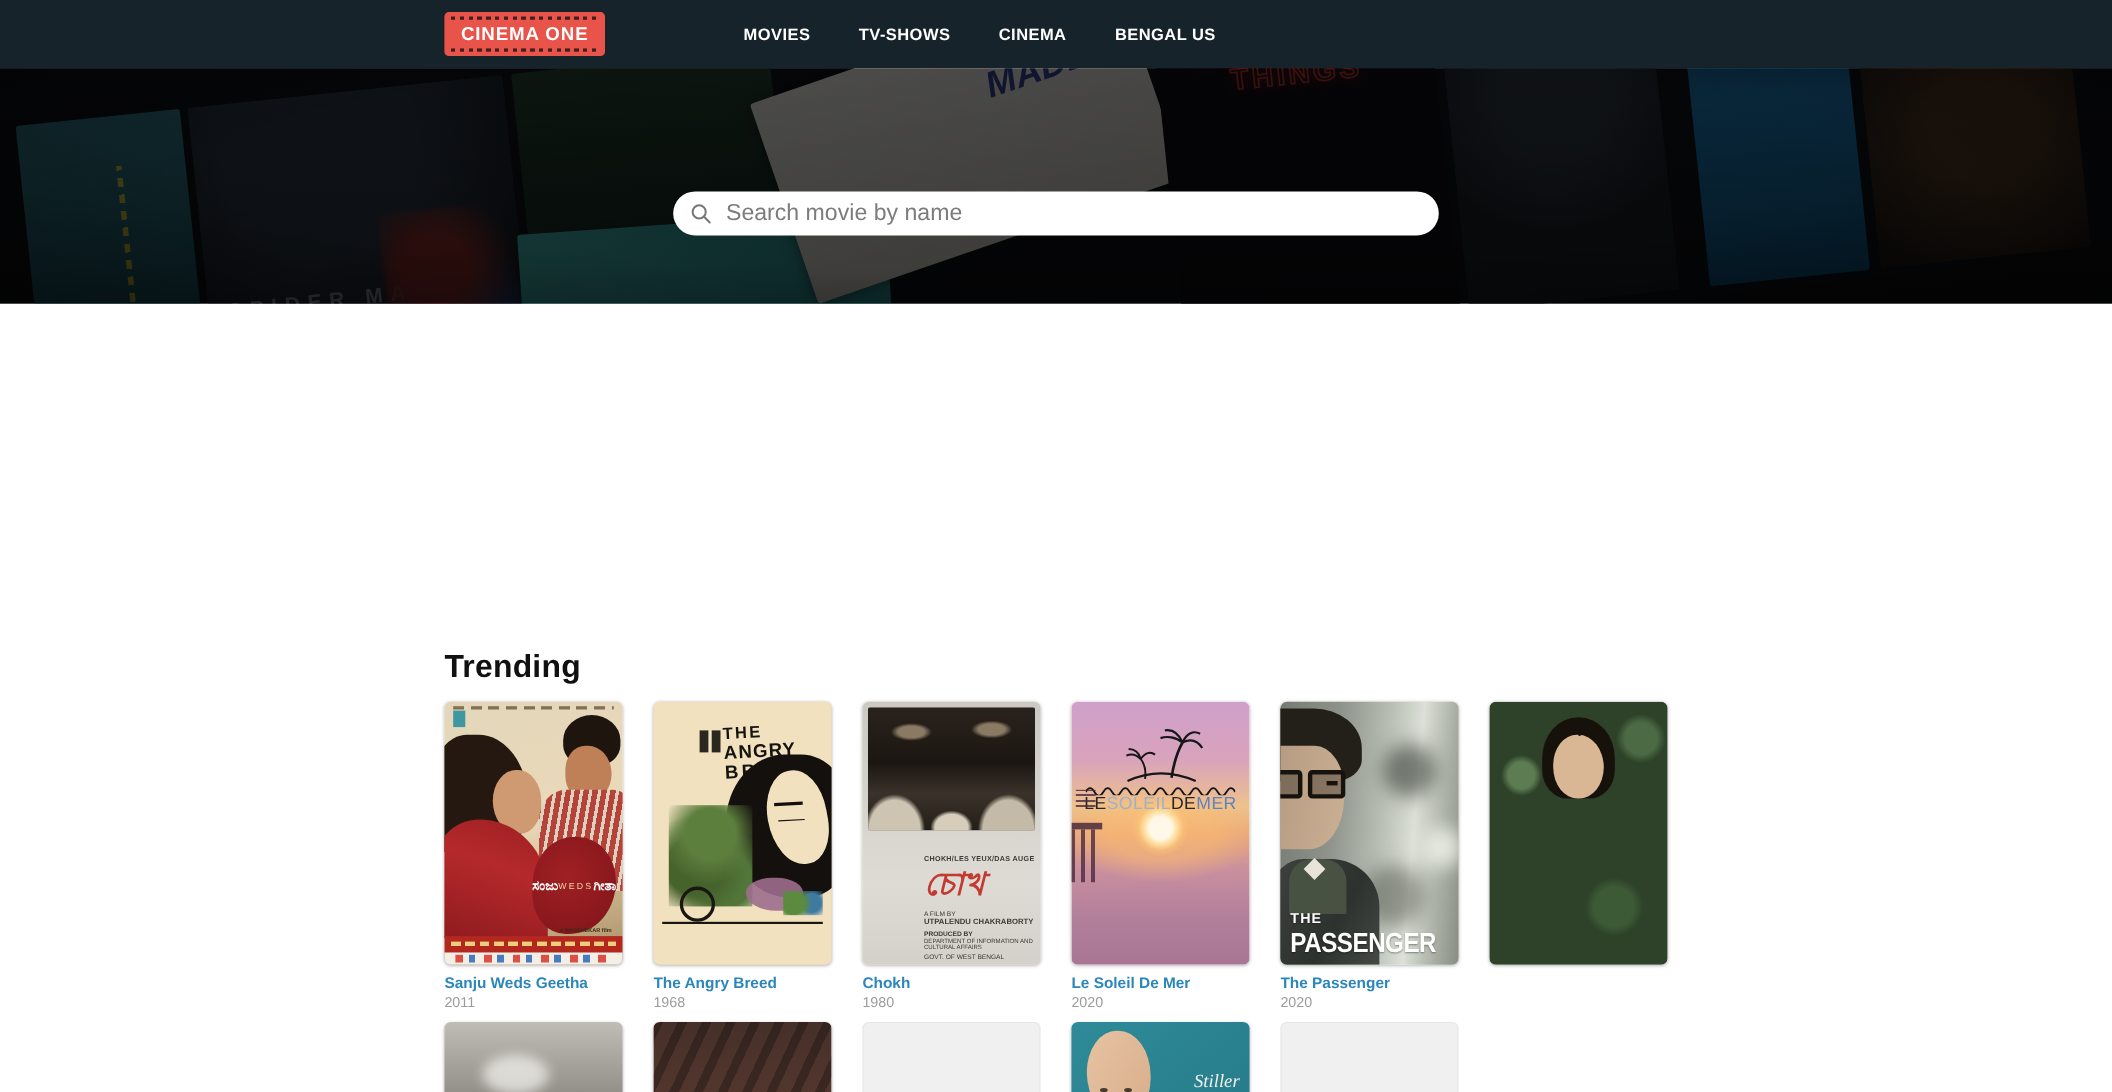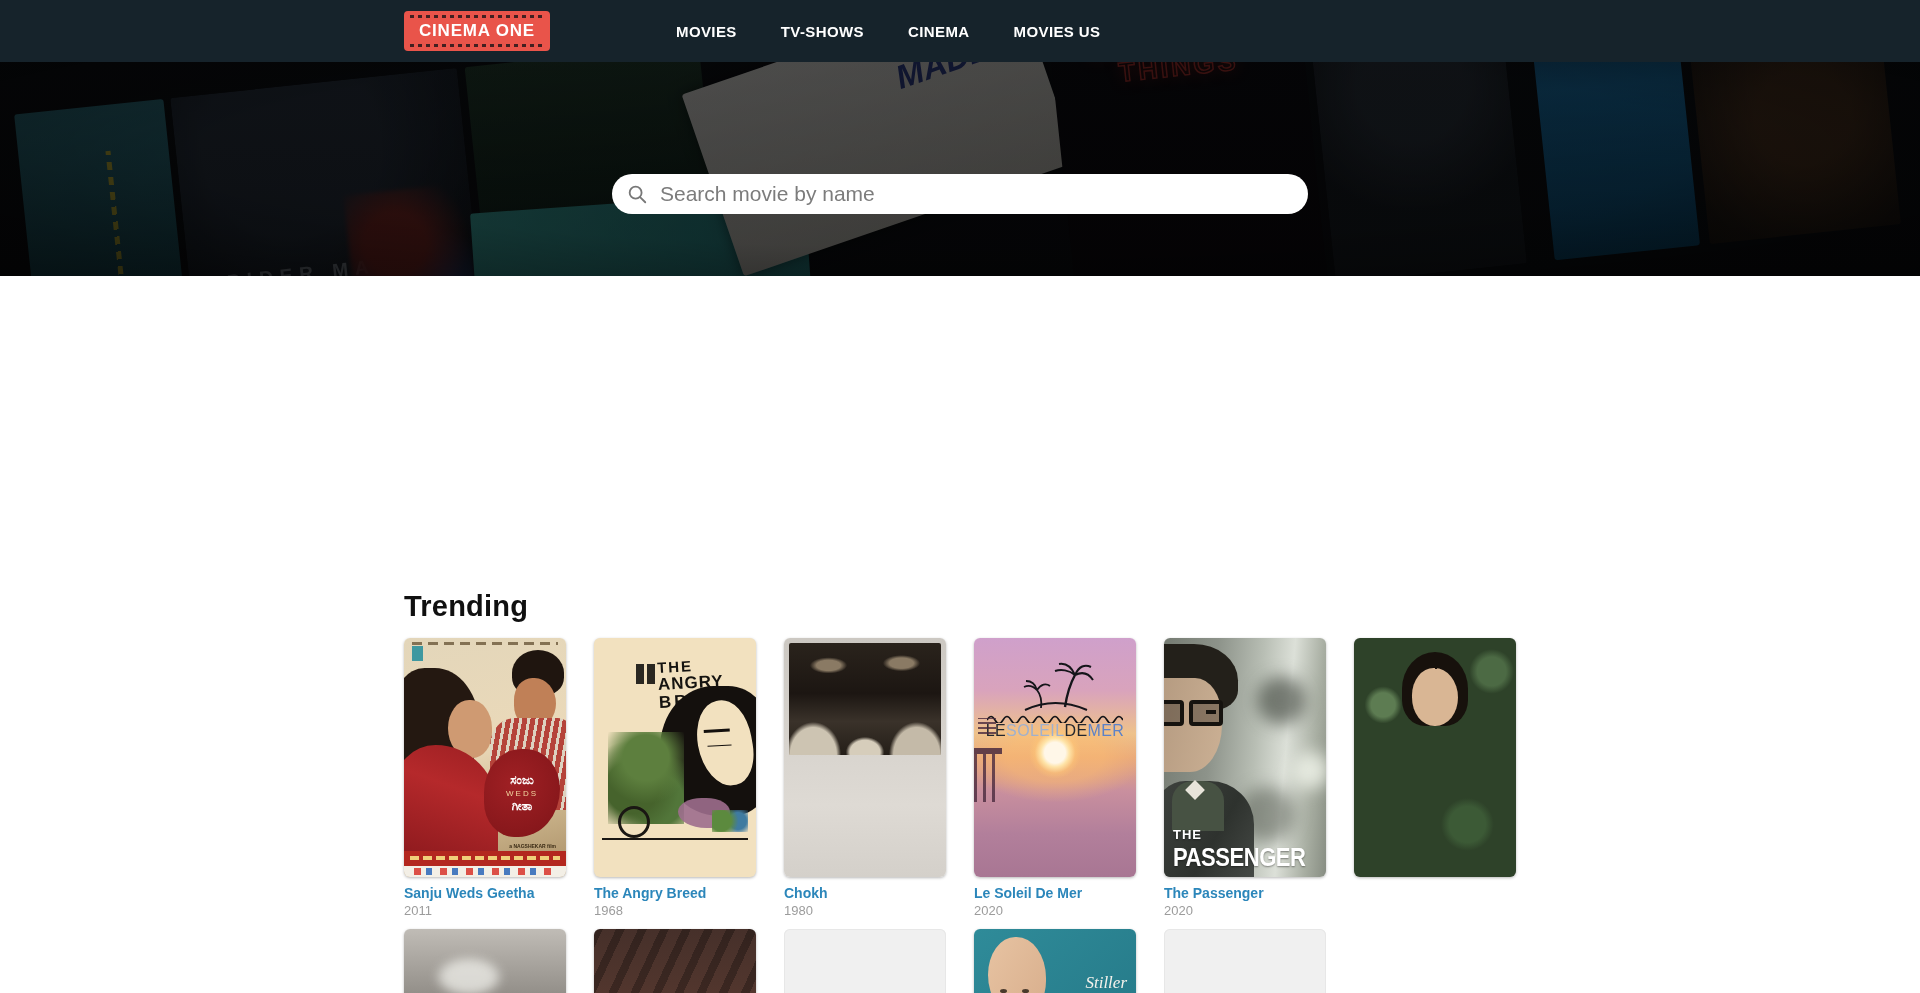--- a/index.html
+++ b/index.html
@@ -74,23 +74,23 @@
   .p1-faceW{position:absolute;left:44px;top:62px;width:44px;height:58px;background:#cf9a72;
         border-radius:50% 50% 46% 54%}
   .p1-sari{position:absolute;left:-10px;bottom:24px;width:104px;height:108px;
         background:linear-gradient(20deg,#8e1a1e,#b5292b 60%,#9c1f22);border-radius:40% 60% 0 0}
   .p1-hairM{position:absolute;right:2px;top:12px;width:52px;height:46px;background:#1f150f;
         border-radius:50% 50% 40% 40%}
   .p1-faceM{position:absolute;right:10px;top:40px;width:42px;height:50px;background:#c08057;
         border-radius:46% 54% 52% 48%}
   .p1-shirt{position:absolute;right:-8px;top:80px;width:84px;height:92px;
         background:repeating-linear-gradient(100deg,#b5433a 0 5px,#ddd2c0 5px 8px);border-radius:30% 20% 0 0}
-  .p1-blob{position:absolute;right:6px;bottom:40px;width:76px;height:88px;color:#fff;
+  .p1-blob{position:absolute;right:6px;bottom:28px;width:76px;height:88px;color:#fff;
         background:radial-gradient(circle at 40% 40%,#a02024,#7e1418);border-radius:52% 48% 58% 42%;
-        display:flex;flex-direction:column;align-items:center;justify-content:center;text-align:center}
+        display:flex;flex-direction:row;align-items:center;justify-content:center;text-align:center}
   .p1-k{font-size:12px;font-weight:bold;line-height:1.05}
   .p1-w{font-size:8px;letter-spacing:2px;color:#f2d7a0;margin:2px 0}
   .p1-cr{position:absolute;right:10px;bottom:28px;font-size:5px;color:#3a2a14;font-weight:bold}
   .p1-band{position:absolute;left:0;right:0;bottom:11px;height:15px;background:#b3271f;overflow:hidden}
   .p1-band i{position:absolute;left:6px;right:6px;top:5px;height:4px;
         background:repeating-linear-gradient(90deg,#f0cf7a 0 9px,transparent 9px 13px)}
   .p1-logos{position:absolute;left:0;right:0;bottom:0;height:11px;background:#f3efe6}
   .p1-logos i{position:absolute;left:10px;right:10px;top:2px;height:7px;opacity:.85;
         background:repeating-linear-gradient(90deg,#d8332a 0 7px,transparent 7px 12px,#2a66b8 12px 18px,transparent 18px 26px)}
   
@@ -244,21 +244,21 @@
 </head>
 <body>
 
 <header class="hdr">
   <div class="hdr-in">
     <a class="logo">CINEMA ONE</a>
     <nav class="nav">
       <a class="nav-it">MOVIES</a>
       <a class="nav-it">TV-SHOWS</a>
       <a class="nav-it">CINEMA</a>
-      <a class="nav-it">MOVIES US</a>
+      <a class="nav-it">BENGAL US</a>
     </nav>
   </div>
 </header>
 
 <section class="hero">
   <div class="collage">
     <div class="cp cp1">
         <i></i>
       </div>
     <div class="cp cp2">
@@ -346,20 +346,30 @@
         <div class="p3-base"></div>
       </div>
       <div class="t">The Angry Breed</div>
       <div class="y">1968</div>
     </div>
 
     <div class="card">
       <div class="poster p4">
         <div class="p4-photo"></div>
         <div class="p4-hnd"></div>
+        <div class="p4-txt">
+          <div class="p4-sub">CHOKH/LES YEUX/DAS AUGE</div>
+          <div class="p4-scr">চোখ</div>
+          <div class="p4-c1">A FILM BY</div>
+          <div class="p4-c2">UTPALENDU CHAKRABORTY</div>
+          <div class="p4-c3">PRODUCED BY</div>
+          <div class="p4-c4">DEPARTMENT OF INFORMATION AND</div>
+          <div class="p4-c5">CULTURAL AFFAIRS</div>
+          <div class="p4-c6">GOVT. OF WEST BENGAL</div>
+        </div>
       </div>
       <div class="t">Chokh</div>
       <div class="y">1980</div>
     </div>
 
     <div class="card">
       <div class="poster p5">
         <svg class="p5-palm" width="84" height="52" viewBox="0 0 84 52">
           <path d="M12,48 Q42,34 74,48" stroke="#15151a" stroke-width="2" fill="none"></path>
           <path d="M52,45 C54,32 57,22 62,13" stroke="#15151a" stroke-width="2.4" fill="none"></path>

